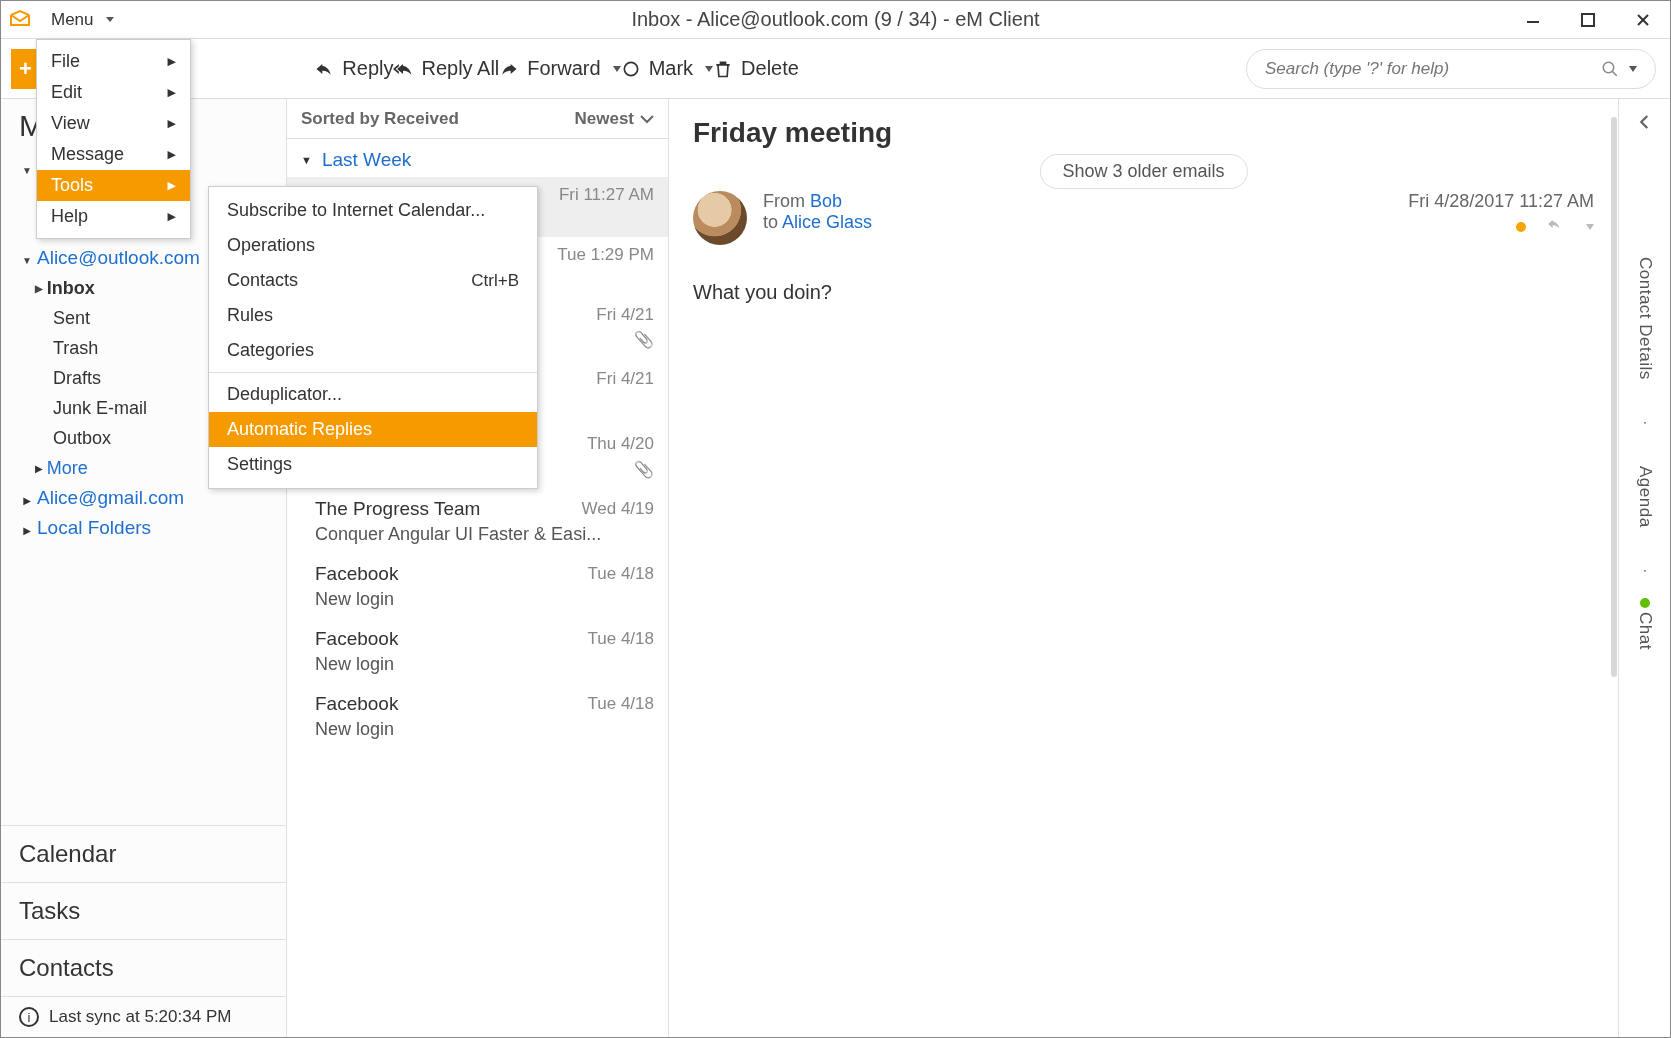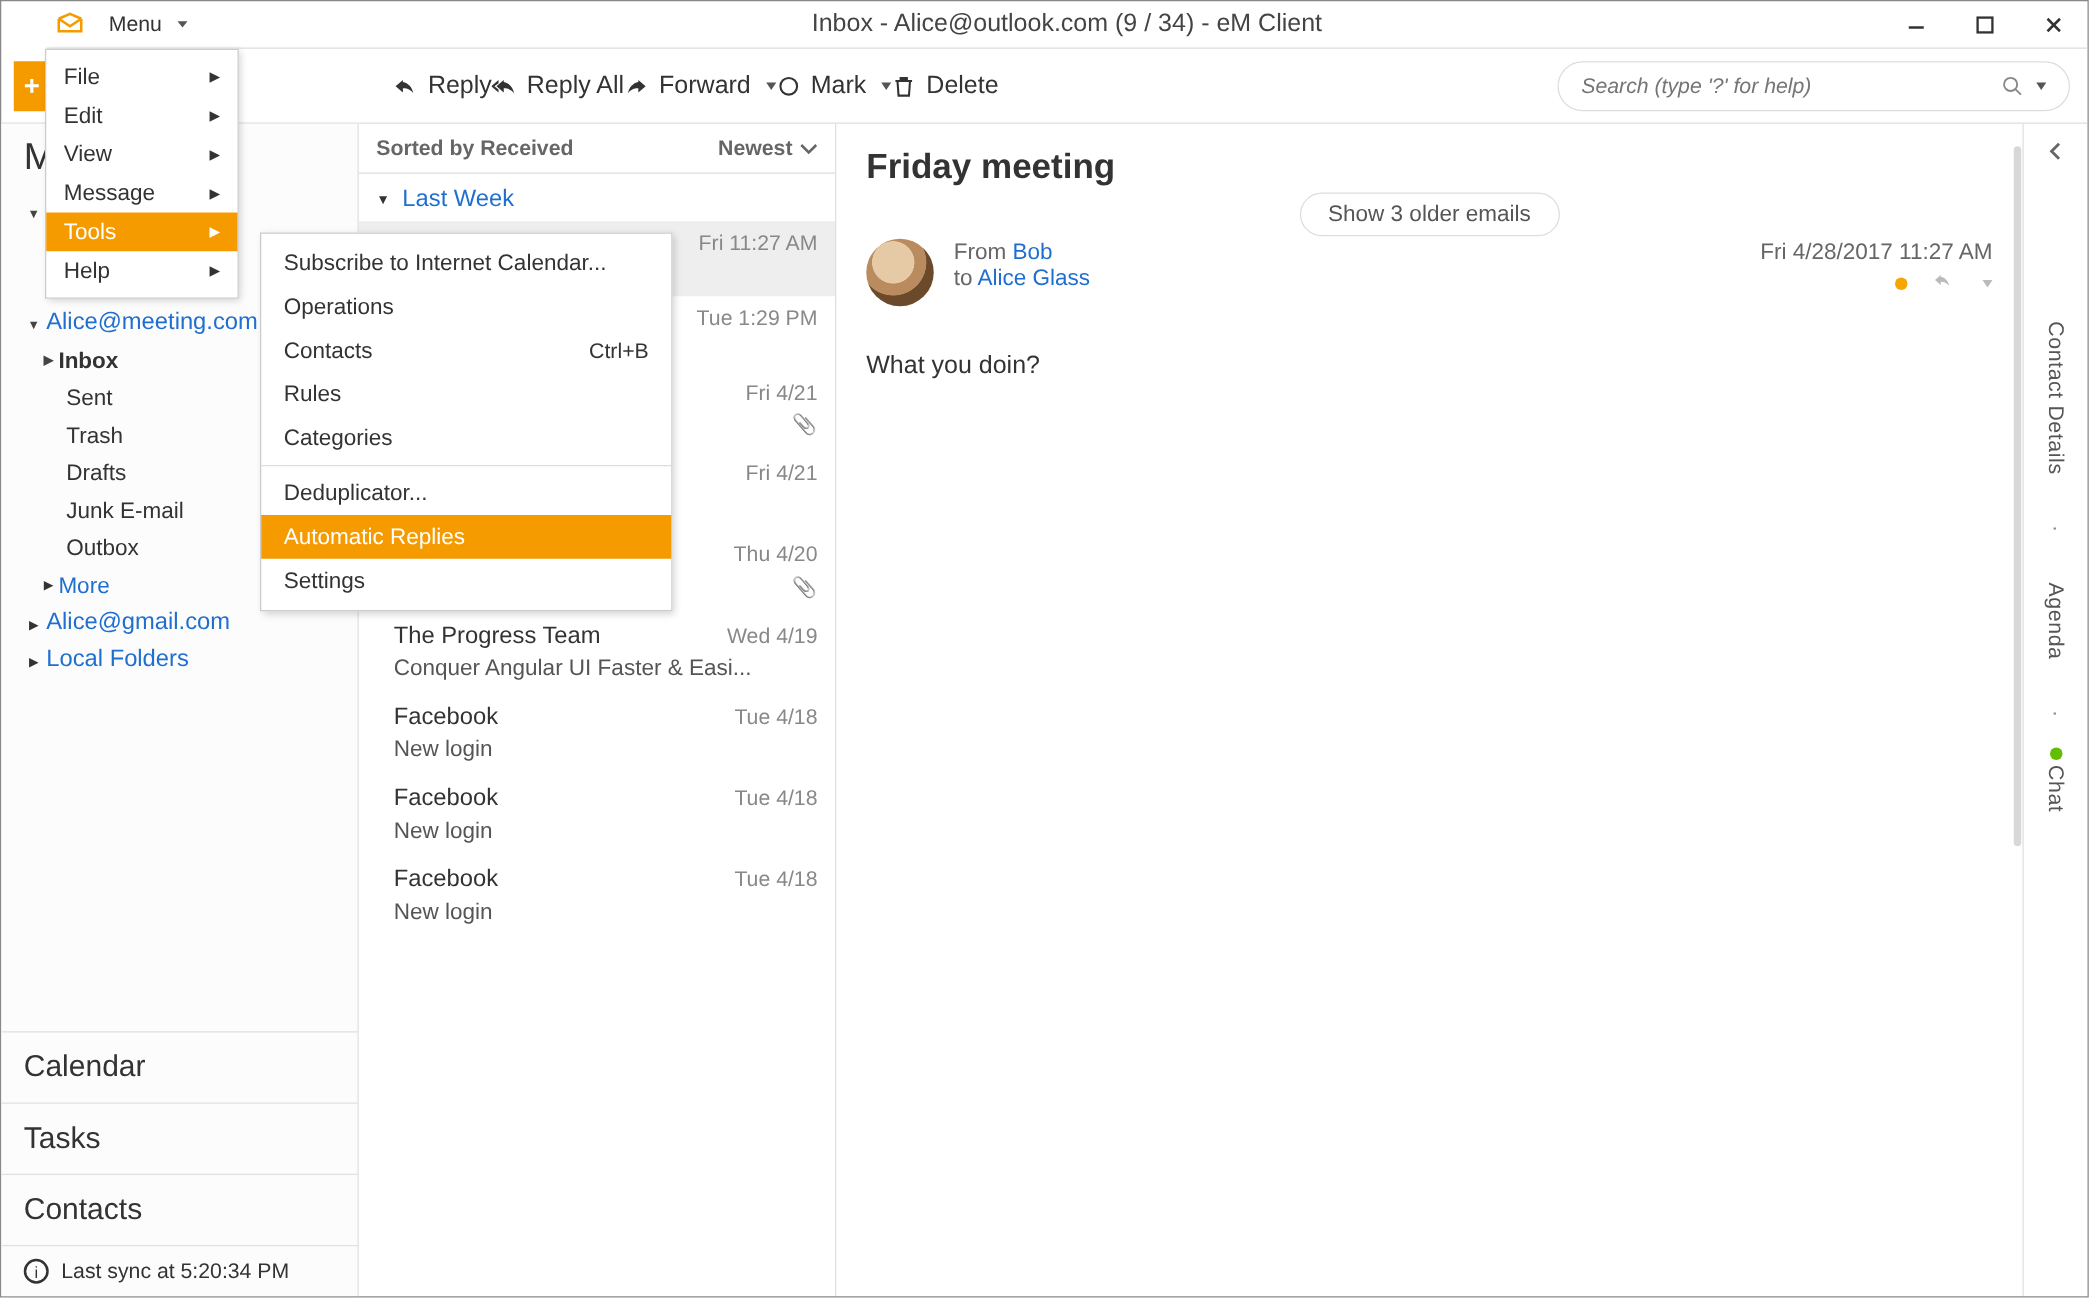--- a/index.html
+++ b/index.html
@@ -1,19 +1,19 @@
 <!DOCTYPE html>
 <html><head>
 <meta charset="utf-8">
 <style>
   * { box-sizing: border-box; margin: 0; padding: 0; font-family: "Segoe UI", Arial, sans-serif; }
   body { width: 1671px; height: 1038px; border: 1px solid #888; overflow: hidden; background: #fff; position: relative; font-size: 17px; color: #333; }
 
   
-  .titlebar { height: 38px; display: flex; align-items: center; border-bottom: 1px solid #ddd; position: relative; margin-left: 36px; }
+  .titlebar { height: 38px; display: flex; align-items: center; border-bottom: 1px solid #ddd; position: relative; }
   .logo { width: 38px; height: 38px; display: flex; align-items: center; justify-content: center; }
   .logo svg { width: 24px; height: 24px; }
   .menu-btn { height: 38px; padding: 0 12px; display: flex; align-items: center; gap: 6px; font-size: 17px; }
   .menu-btn::after { content: ""; border-left: 4px solid transparent; border-right: 4px solid transparent; border-top: 5px solid #555; margin-left: 6px; }
   .title-text { position: absolute; left: 0; right: 0; text-align: center; font-size: 20px; color: #444; pointer-events: none; }
   .win-controls { margin-left: auto; display: flex; }
   .win-btn { width: 55px; height: 38px; display: flex; align-items: center; justify-content: center; font-size: 17px; }
 
   
   .toolbar-row { height: 60px; display: flex; align-items: center; padding: 0 14px 0 10px; border-bottom: 1px solid #ddd; }
@@ -205,21 +205,21 @@
       </div>
       <div class="tree-folder" style="padding-left:72px;">
         <span>ead</span>
       </div>
       <div class="tree-folder">
         <span>Flagged</span>
       </div>
 
       <div class="tree-item acc link">
         <span class="tree-caret down"></span>
-        <span class="lbl">Alice@meeting.com</span>
+        <span class="lbl">Alice@outlook.com</span>
       </div>
       <div class="tree-folder inbox selected">
         <span class="caret-r">▶</span>
           <span>Inbox</span>
       </div>
       <div class="tree-folder">
           <span>Sent</span>
         </div>
       <div class="tree-folder">
           <span>Trash</span>

